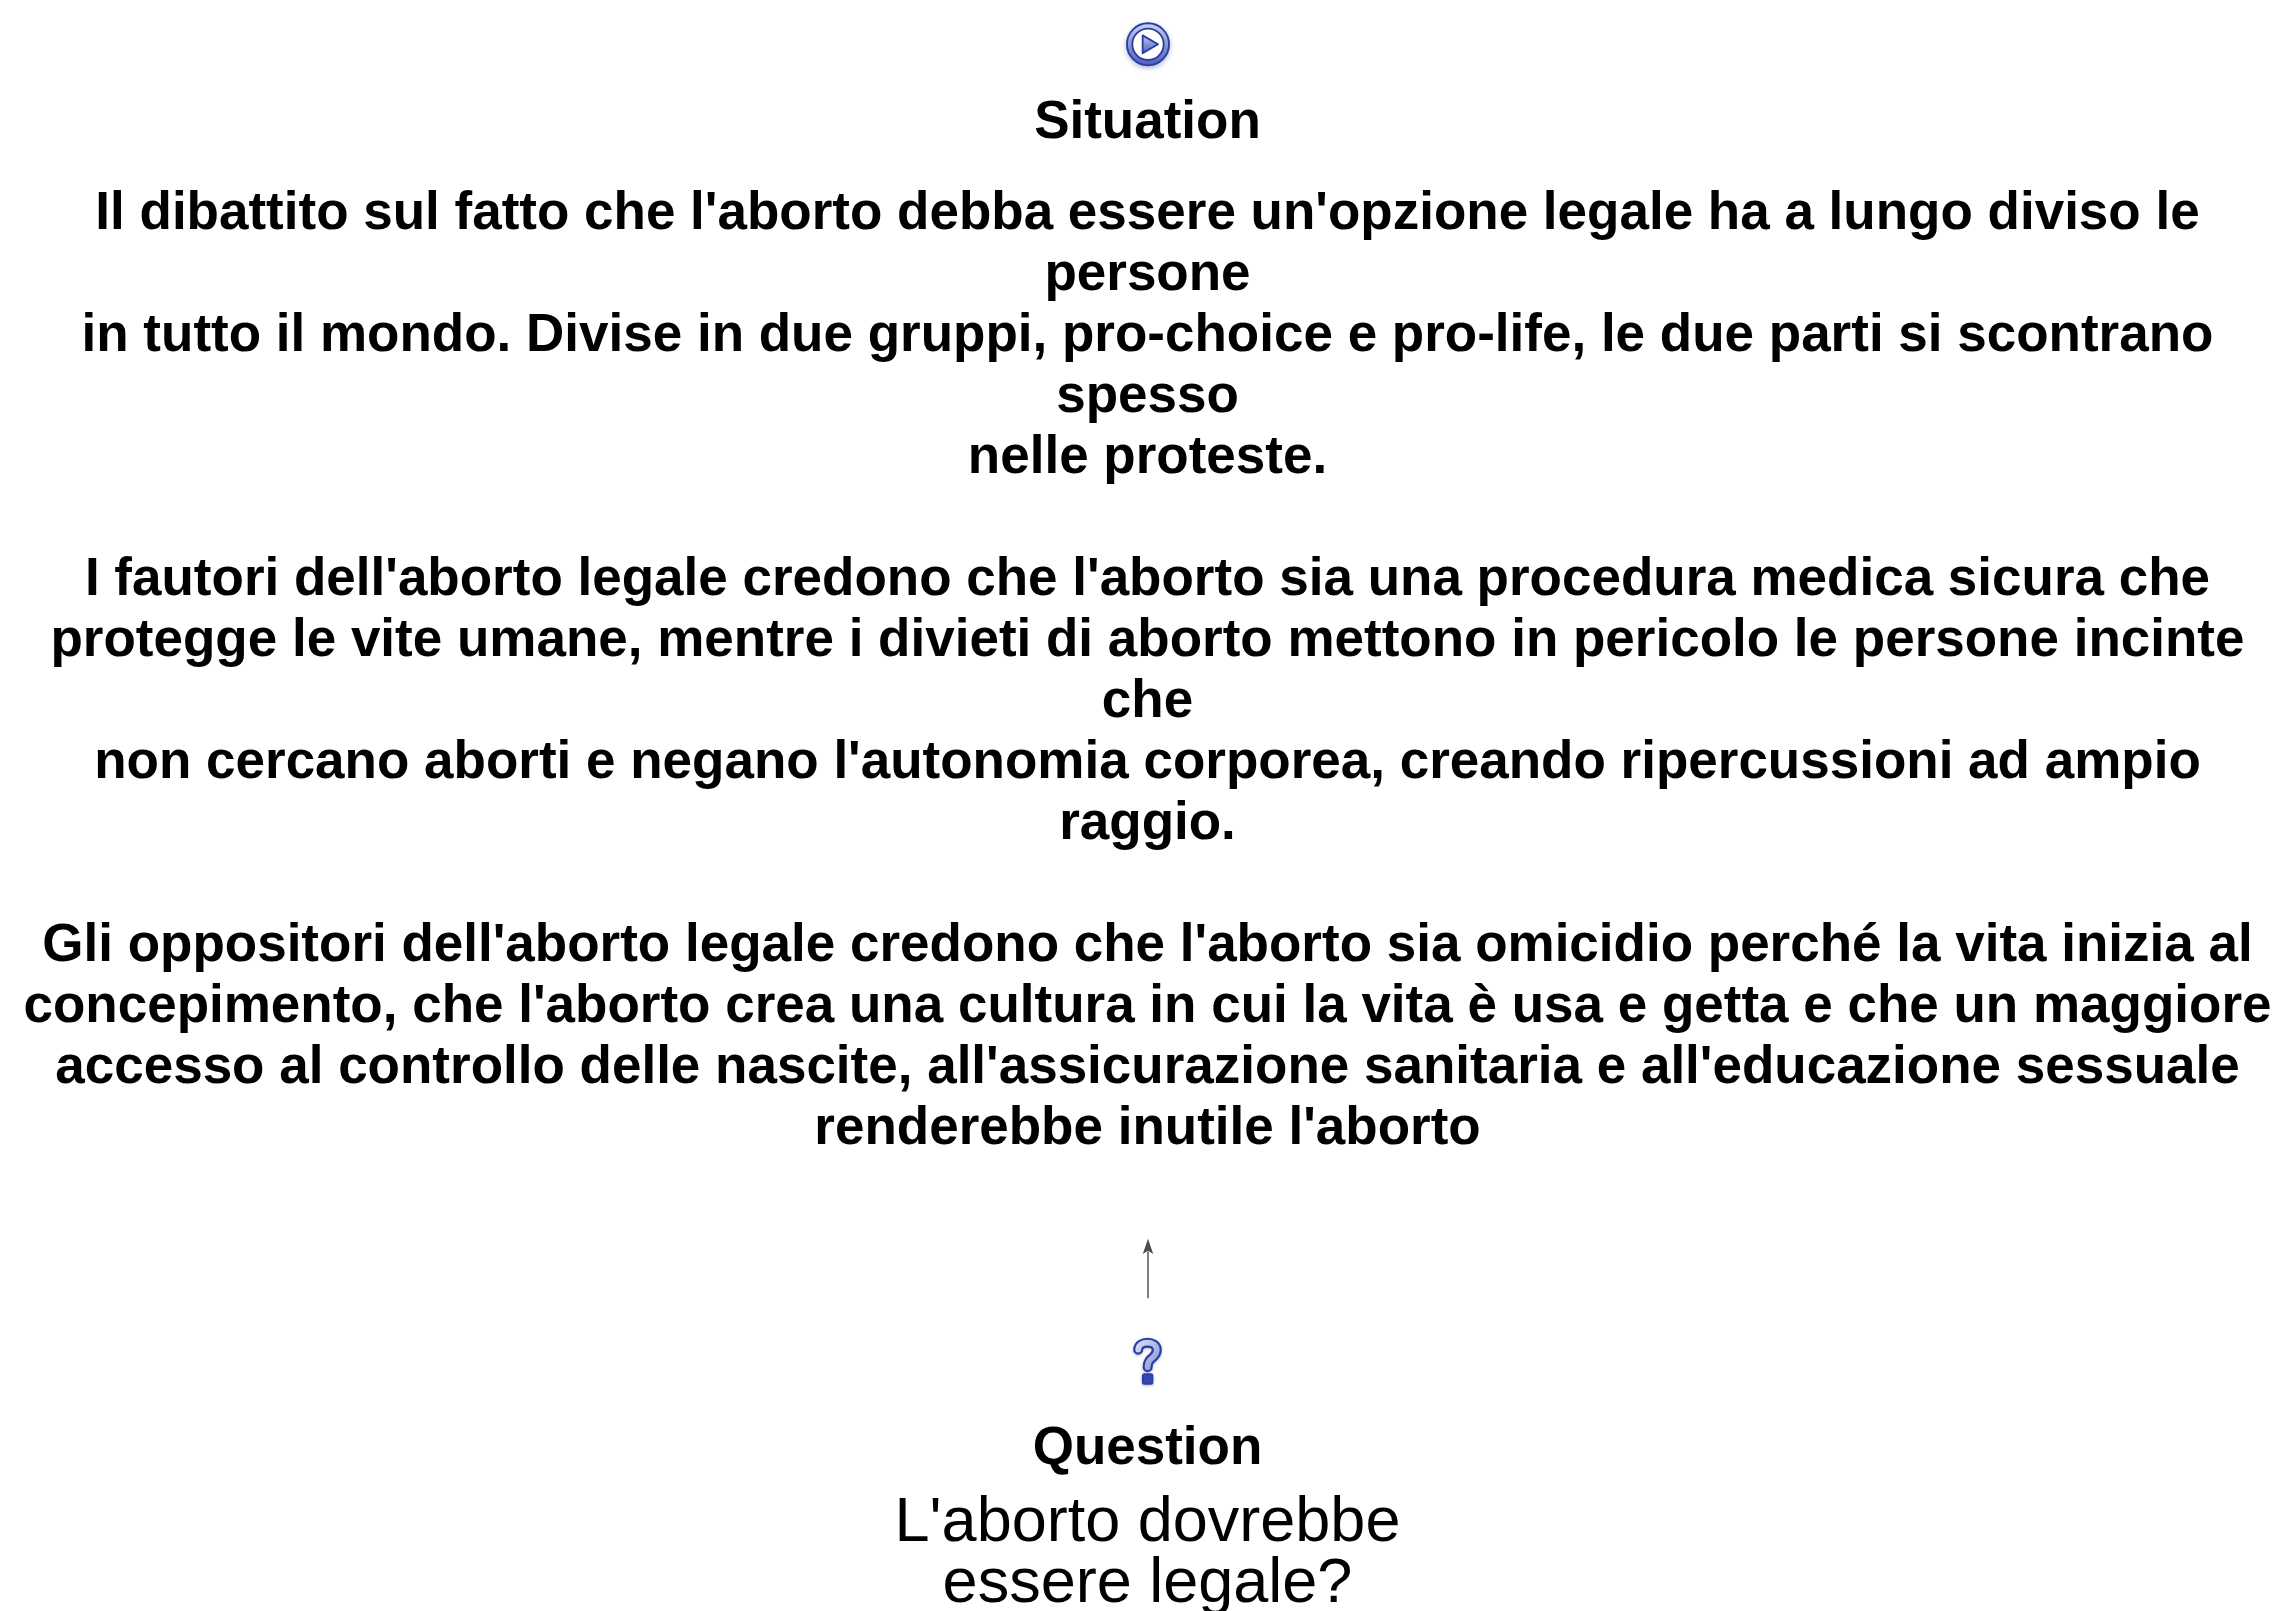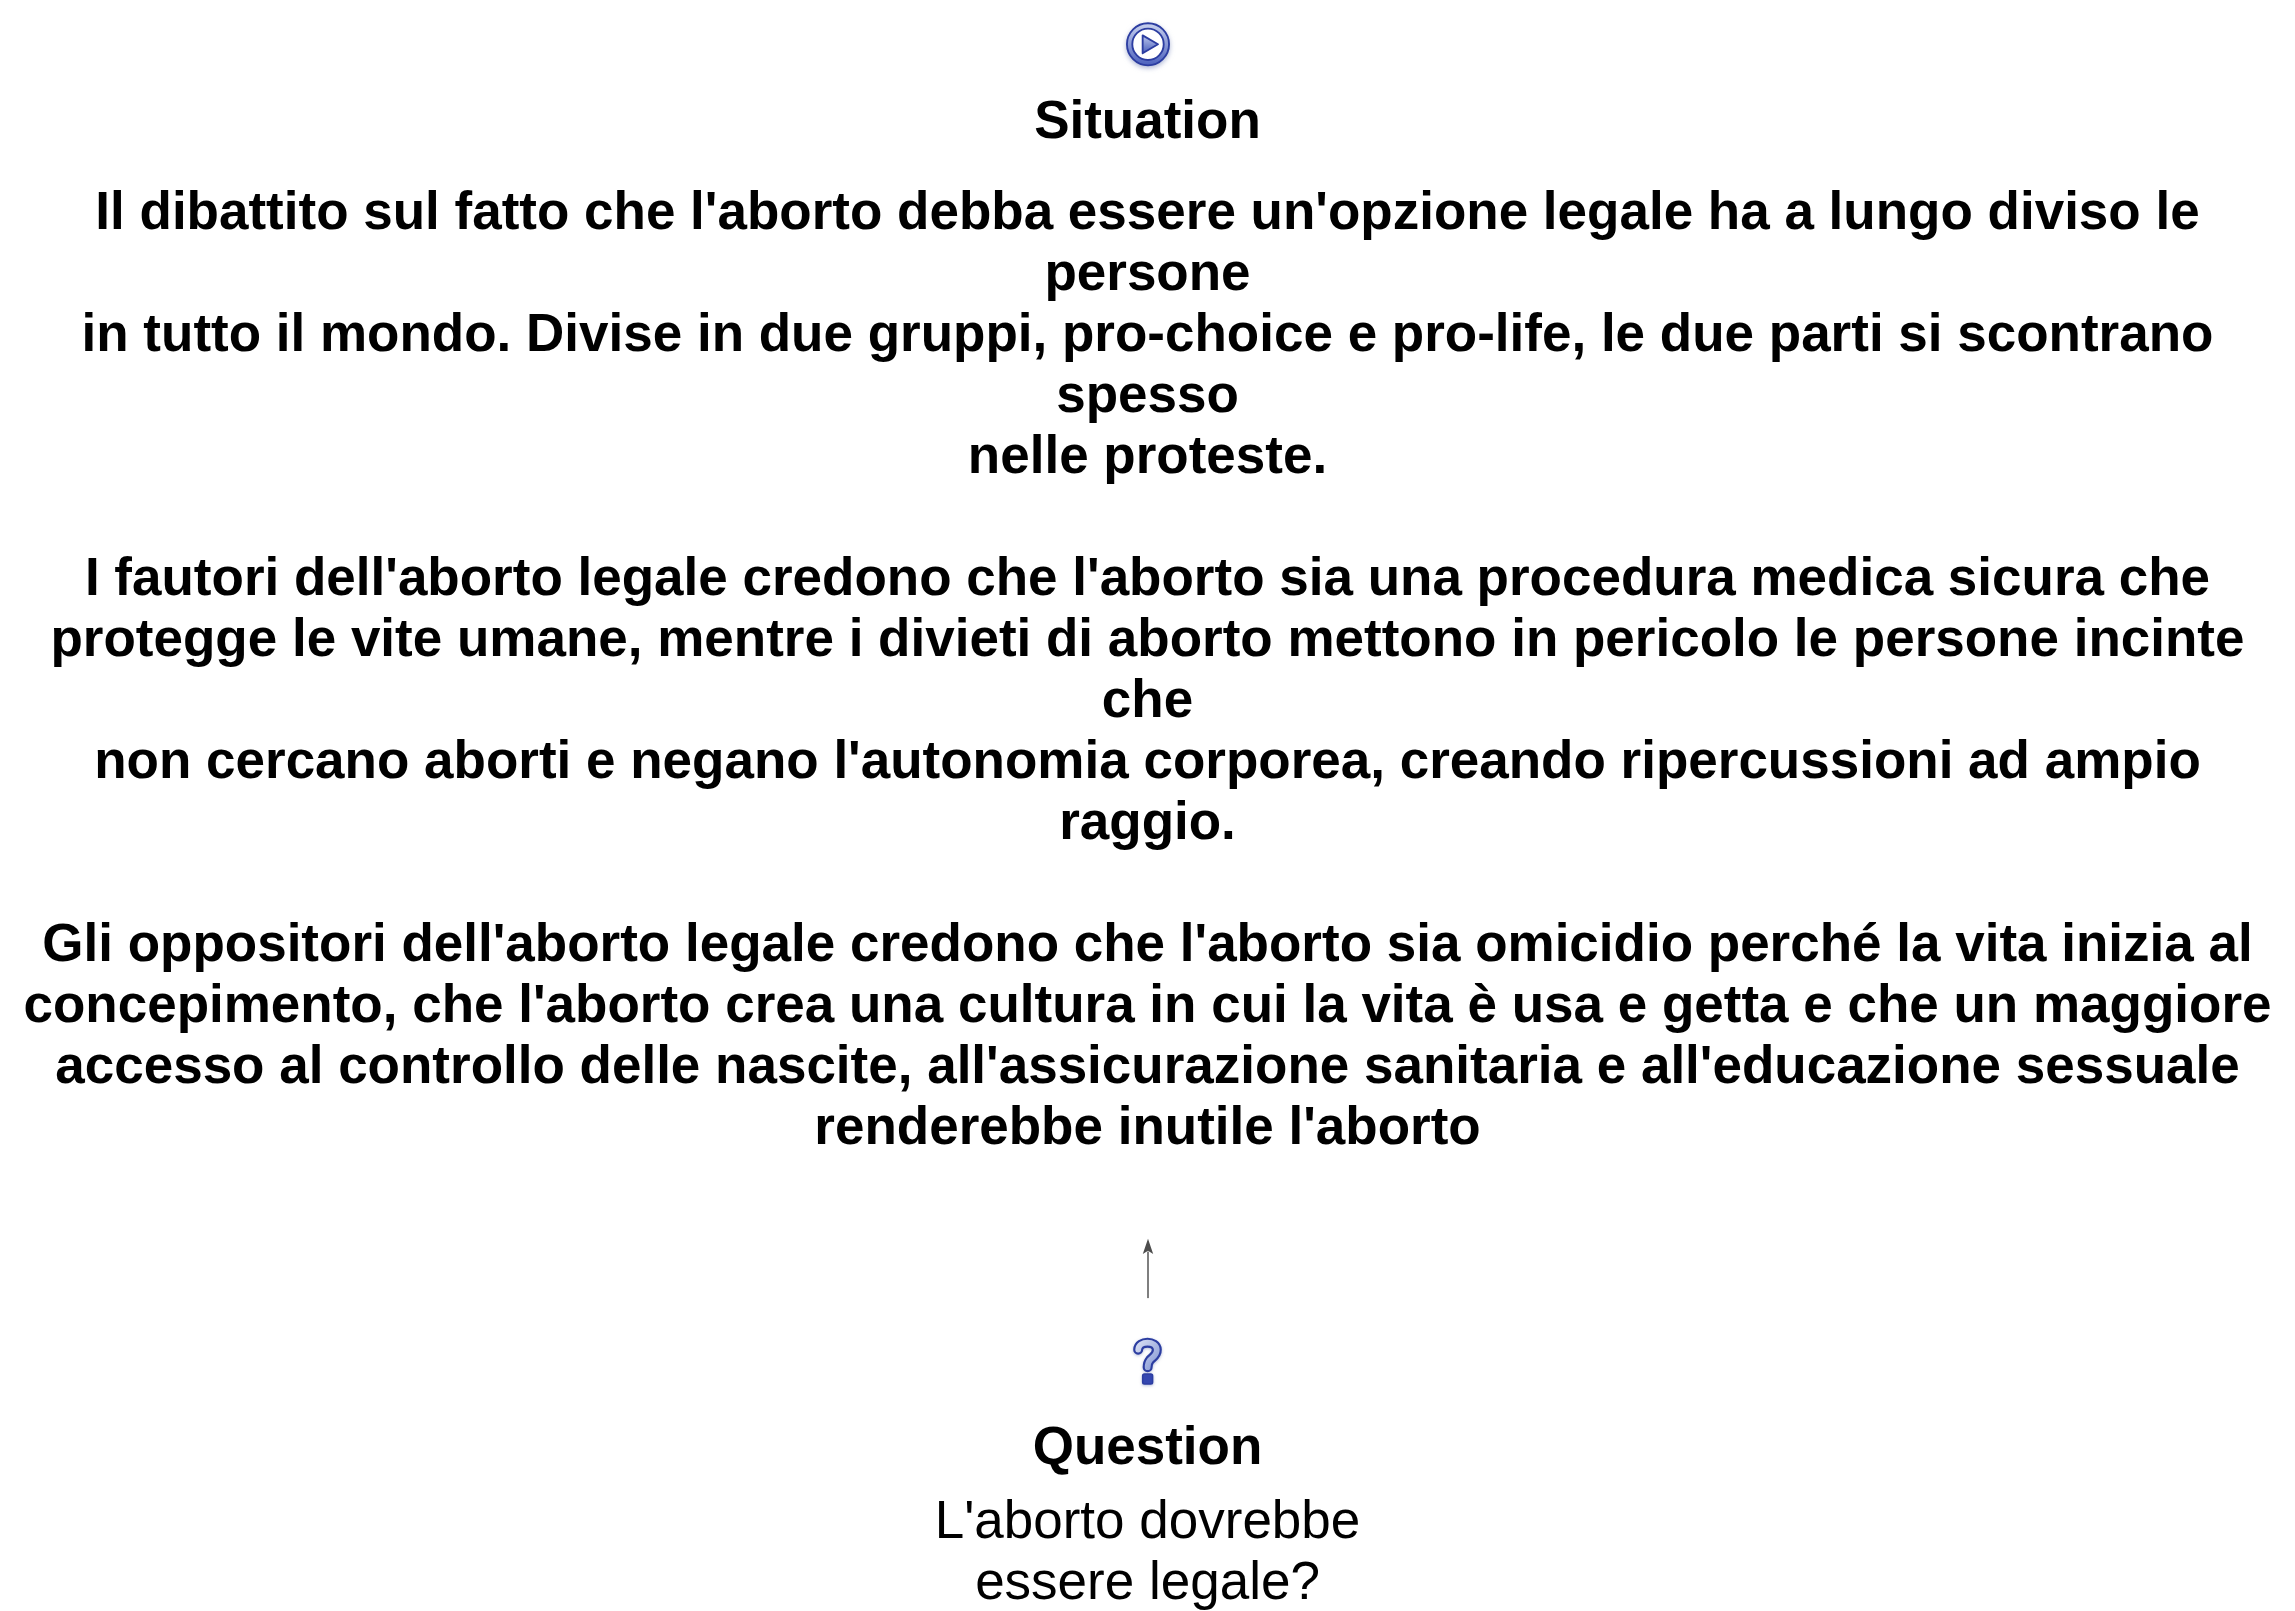--- a/index.html
+++ b/index.html
@@ -52,21 +52,21 @@
     font-size: 53px;
     line-height: 61px;
     text-align: center;
     white-space: pre-line;
     font-weight: bold;
   }
   .body-text.first { margin-top: 33px; }
   .body-text.following { margin-top: 61px; }
   .question-text {
     margin: 16.4px 0 0 0;
-    font-size: 53px;
+    font-size: 63px;
     line-height: 61px;
     text-align: center;
     white-space: pre-line;
   }
 </style>
 </head>
 <body>
 
 <main class="page">
 

